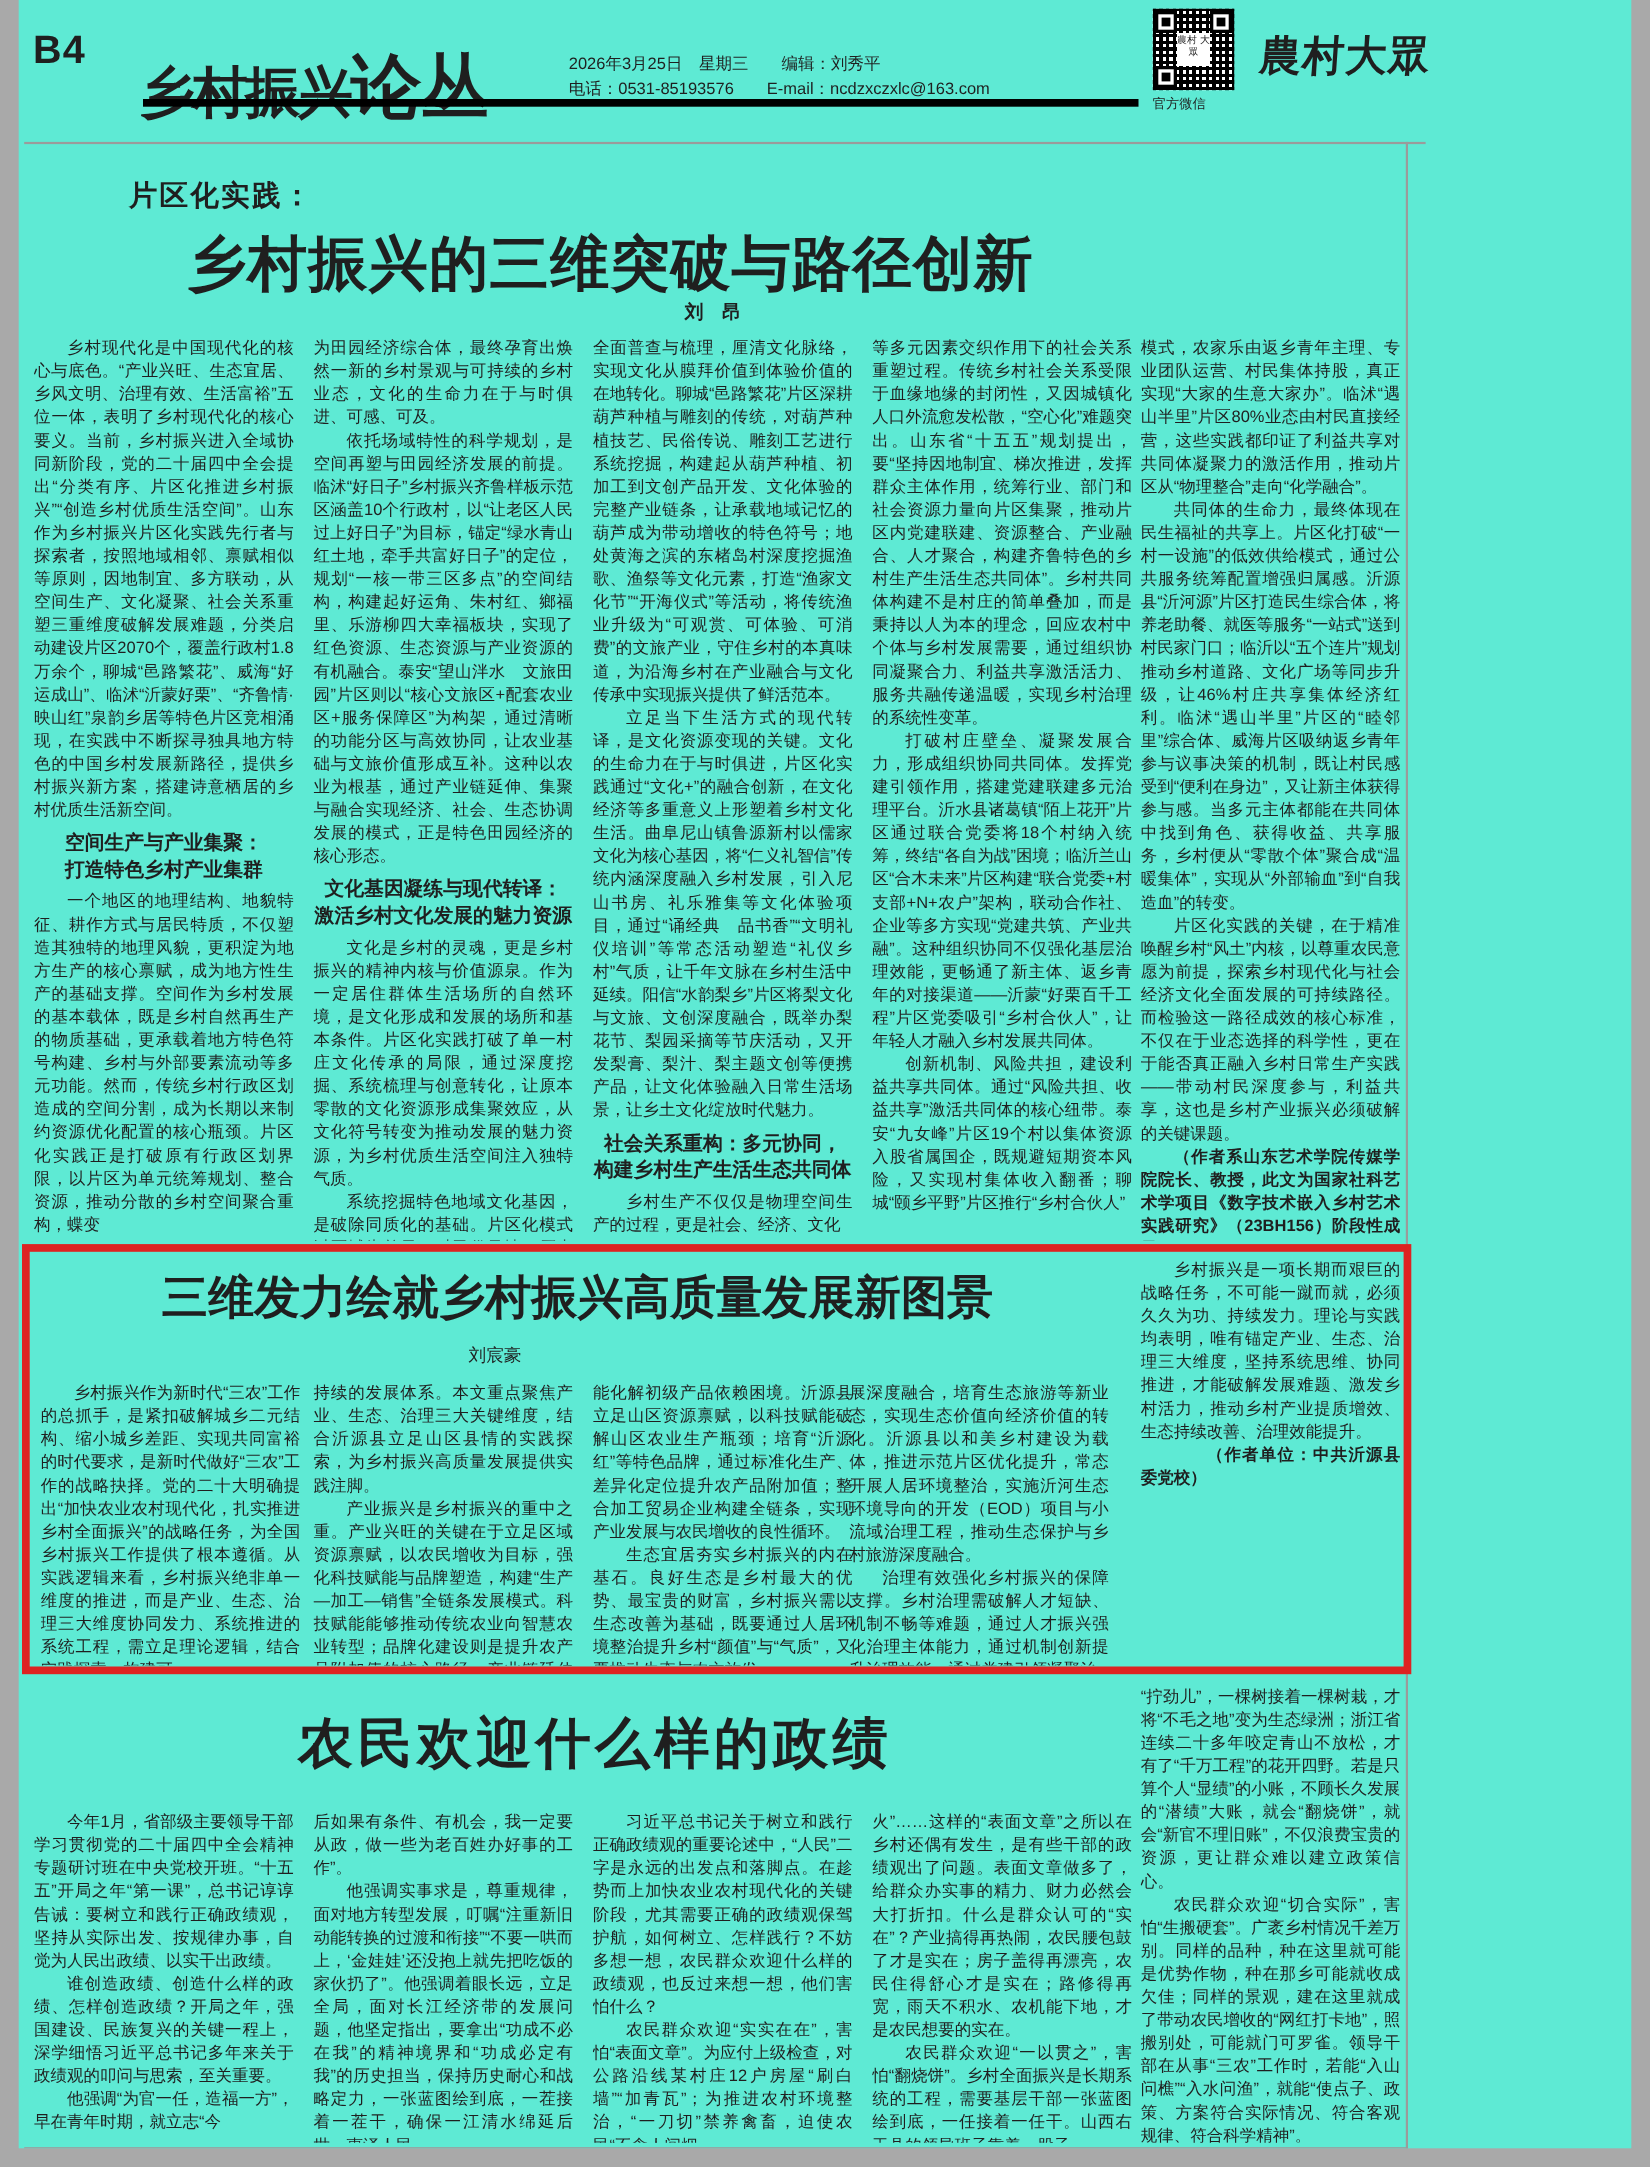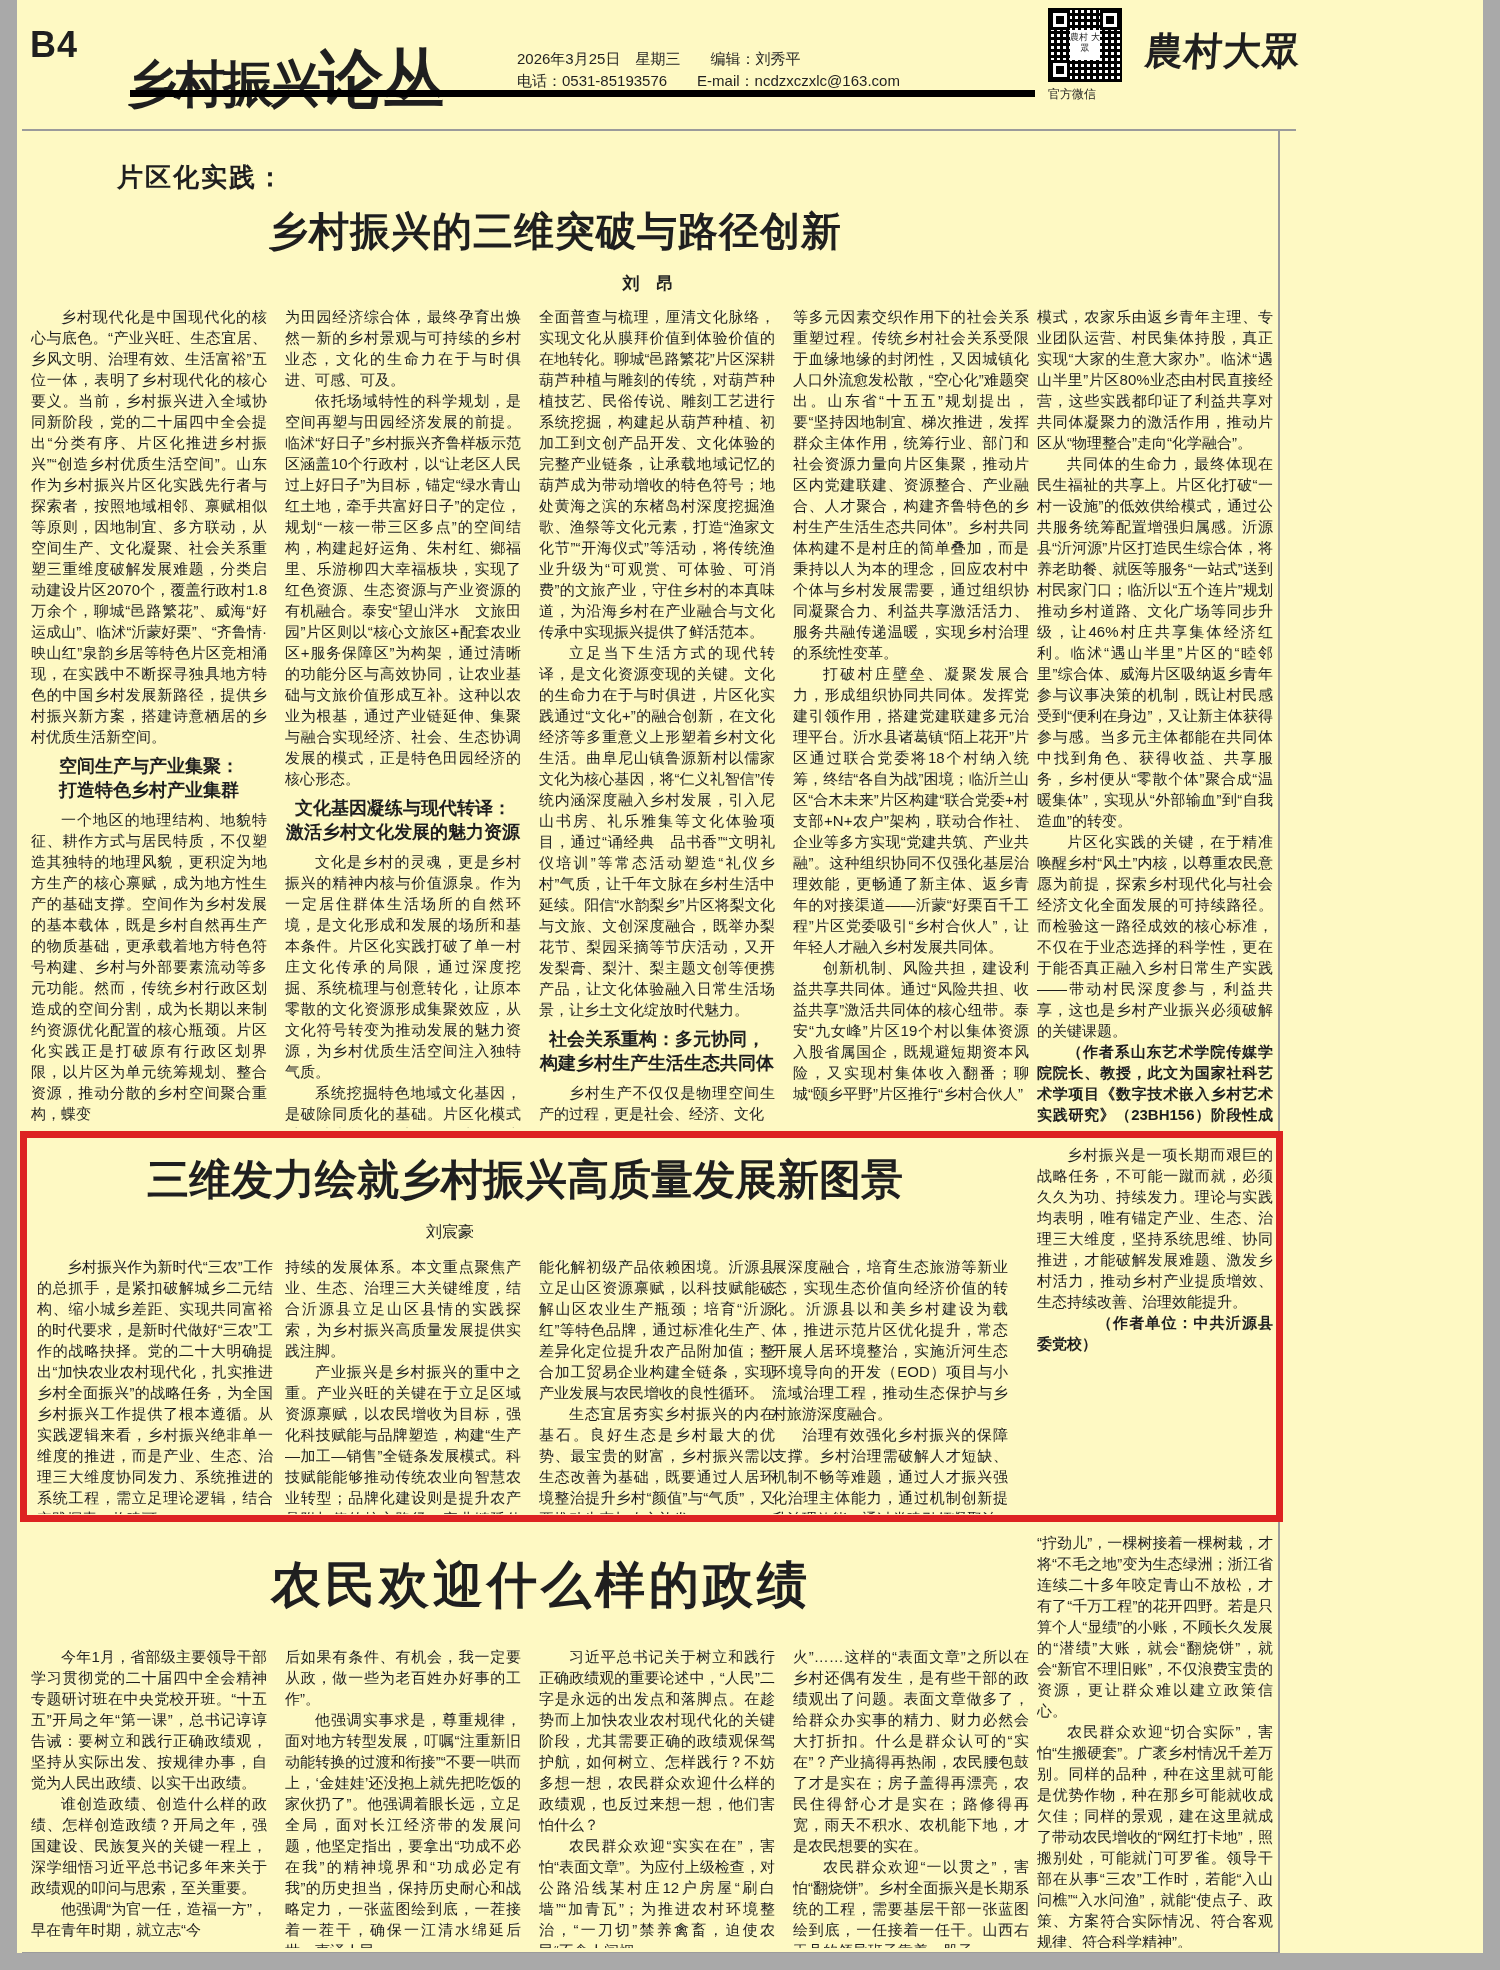--- a/index.html
+++ b/index.html
@@ -1,18 +1,18 @@
 <!DOCTYPE html>
 <html><head>
 <meta charset="utf-8">
 <style>
   html,body{margin:0;padding:0;}
   body{width:1500px;height:1970px;position:relative;background:#a9a9a9;
        font-family:"Liberation Sans",sans-serif;color:#1f1f1f;}
-  .page{position:absolute;left:17px;top:0;width:1466px;height:1953px;background:#fef9c3;overflow:hidden;}
+  .page{position:absolute;left:17px;top:0;width:1466px;height:1953px;background:#5eead4;overflow:hidden;}
   
   .pageno{position:absolute;left:13px;top:24px;font-size:36px;font-weight:900;letter-spacing:1px;}
   .logo{position:absolute;left:110px;top:36px;font-weight:900;white-space:nowrap;}
   .logo .l1{font-size:50px;letter-spacing:-2px;}
   .logo .l2{font-size:64px;letter-spacing:-2px;}
   .dateblock{position:absolute;left:500px;top:48px;font-size:15px;line-height:22px;white-space:nowrap;}
   .hdrbar{position:absolute;left:113px;top:90px;width:905px;height:7px;background:#000;}
   .qr{position:absolute;left:1031px;top:8px;width:74px;height:74px;background:
       repeating-linear-gradient(0deg,#000 0 3px,rgba(255,255,255,0) 3px 6px),
       repeating-linear-gradient(90deg,#000 0 3px,#fff 3px 6px);}
@@ -22,21 +22,21 @@
   .qr .lbl{position:absolute;left:22px;top:22px;width:30px;height:30px;background:#fff;
            font-size:9px;line-height:11px;text-align:center;font-family:"DejaVu Serif",serif;padding-top:2px;box-sizing:border-box;}
   .wechat{position:absolute;left:1031px;top:86px;width:74px;text-align:left;font-size:12px;font-weight:400;}
   .masthead{position:absolute;left:1128px;top:26px;width:160px;font-size:38px;font-weight:900;
             font-family:"DejaVu Serif",serif;letter-spacing:1px;white-space:nowrap;transform:skewX(-4deg);}
   
   .ruleH{position:absolute;background:#9b9b9b;height:2px;}
   .ruleV{position:absolute;background:#9b9b9b;width:2px;}
   
   .kicker{position:absolute;left:100px;top:160px;font-size:26px;font-weight:800;letter-spacing:2px;}
-  .t1{position:absolute;left:13px;top:204px;width:1050px;text-align:center;font-size:40px;font-weight:900;letter-spacing:1px;white-space:nowrap;}
+  .t1{position:absolute;left:13px;top:204px;width:1050px;text-align:center;font-size:54px;font-weight:900;letter-spacing:1px;white-space:nowrap;}
   .by1{position:absolute;left:513px;top:272px;width:236px;text-align:center;font-size:17px;font-weight:700;}
   
   .col{position:absolute;width:236px;overflow:hidden;text-align:justify;font-size:15px;line-height:21px;}
   .col p{margin:0;}
   .col p.ind{text-indent:2em;}
   .col p.sub{font-weight:800;font-size:18px;line-height:24px;text-align:center;white-space:pre-line;
              text-indent:0;margin:7px 0;}
   .col p.author{font-weight:800;text-indent:2em;}
   .col p.unit{font-weight:800;text-indent:4em;}
   

